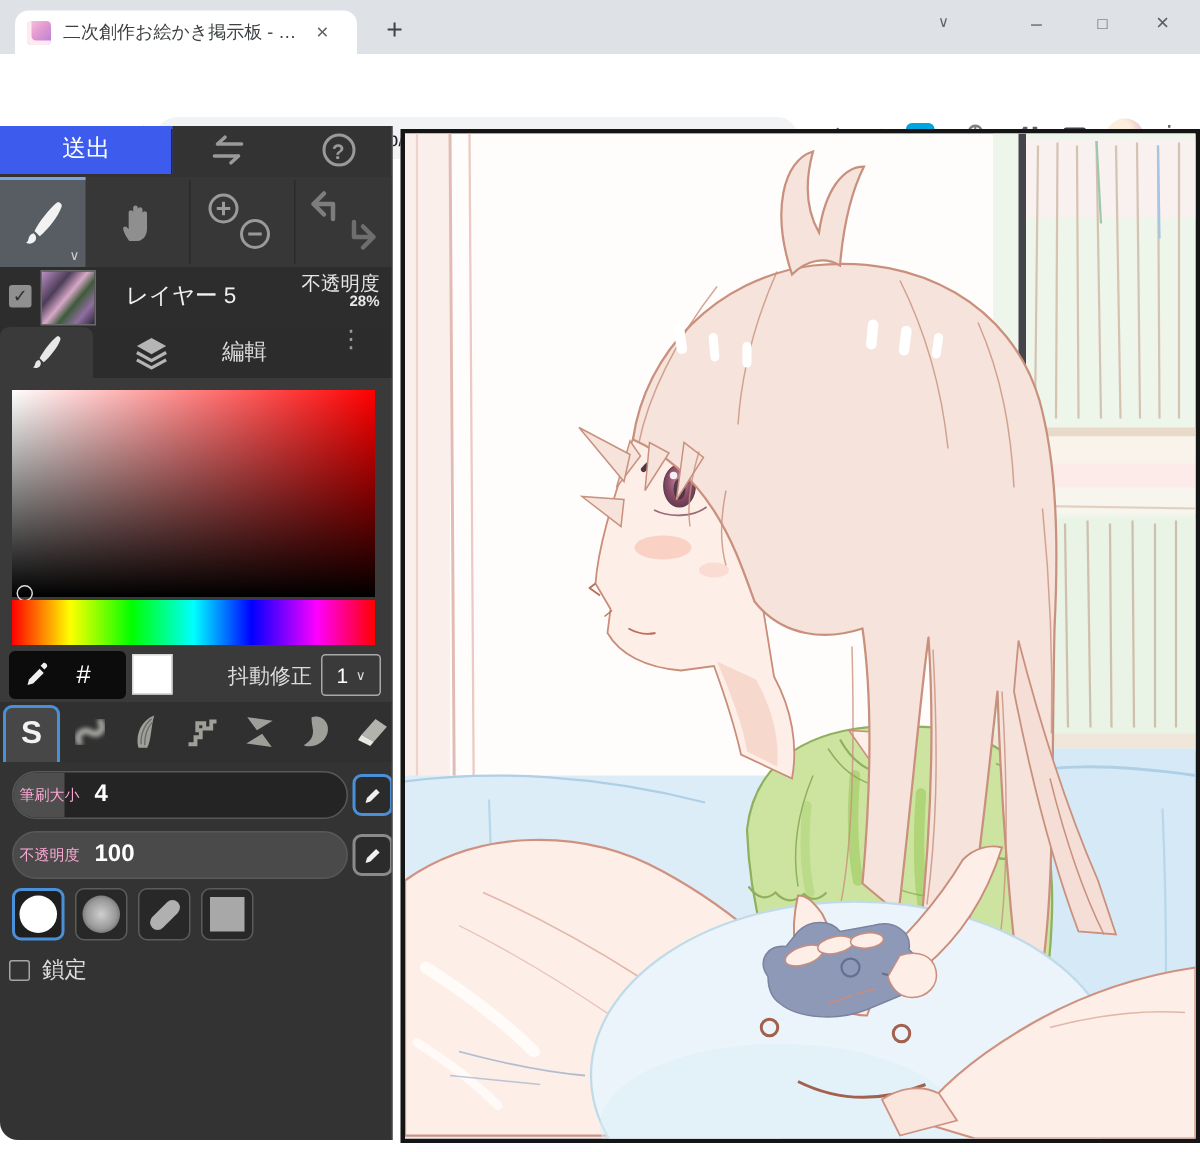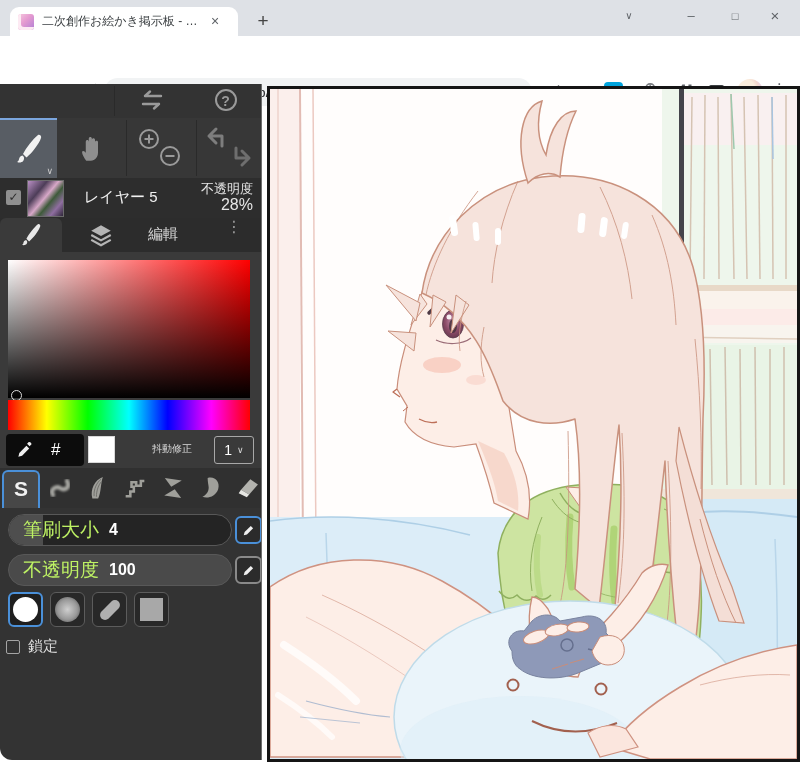--- a/index.html
+++ b/index.html
@@ -62,32 +62,32 @@
 .svbox { left:8px; top:8px; width:242px; height:138px;
   background:linear-gradient(to bottom,rgba(0,0,0,0) 0%,#000 100%),linear-gradient(to right,#fff 0%,#f00 100%); }
 .svsel { left:3px; top:130px; width:11px; height:11px; border:1.5px solid #ddd; border-radius:50%; }
 .huebar { left:8px; top:148px; width:242px; height:30px;
   background:linear-gradient(to right,#f00 0%,#ff0 16%,#0f0 33%,#0ff 50%,#00f 66%,#f0f 84%,#f00 100%); }
 .pickrow { left:0; top:182px; width:262px; height:34px; }
 .blackpill { left:6px; top:0; width:78px; height:32px; background:#0c0c0c; border-radius:4px;
   display:flex; align-items:center; }
 .hexsym { color:#fff; font-size:17px; margin-left:16px; }
 .swatch { left:88px; top:2px; width:27px; height:27px; background:#fff; border:1px solid #d8d8d8; }
-.jitlabel { left:152px; top:8px; color:#dcdcdc; font-size:10px; }
+.jitlabel { left:152px; top:8px; color:#dcdcdc; font-size:14px; }
 .jitdrop { left:214px; top:2px; width:40px; height:28px; border:1.5px solid #a8a8a8; border-radius:3px;
   display:flex; align-items:center; justify-content:center; gap:5px; color:#fff; font-size:14px; background:#3a3a3a;}
 .toolstrip { left:0; top:384px; width:262px; height:40px; background:#303030; }
 .stab { left:2px; top:2px; width:38px; height:38px; background:#474747; border:2px solid #4a90d9;
   border-bottom:none; border-radius:6px 6px 0 0; color:#f2f2f2; font-size:21px; font-weight:bold;
   text-align:center; line-height:34px; }
 .stripico { position:absolute; top:6px; width:28px; height:28px; }
 .sliderpill { left:8px; width:224px; height:32px; background:#242424; border:1px solid #585858;
   border-radius:16px; display:flex; align-items:center; overflow:hidden; position:absolute; }
 .pill-fill { position:absolute; left:0; top:0; bottom:0; background:#4e4e4e; }
-.pill-label { color:#bef264; font-size:19px; margin-left:14px; position:relative; }
+.pill-label { color:#f9a8d4; font-size:10px; margin-left:4px; position:relative; }
 .pill-val { color:#fff; font-size:16px; font-weight:bold; margin-left:10px; position:relative; }
 .editbtn { width:27px; height:28px; background:#2b2b2b; border-radius:6px;
   display:flex; align-items:center; justify-content:center; position:absolute; }
 .tipbtn { position:absolute; top:508px; width:35px; height:35px; background:#282828;
   border:1.5px solid #5c5c5c; border-radius:6px; display:flex; align-items:center; justify-content:center; }
 .lockchk { left:6px; top:556px; width:14px; height:14px; border:1.5px solid #a5a5a5; border-radius:2px; }
 .locklabel { left:28px; top:553px; color:#dcdcdc; font-size:15px; }
 
 
 .canvas { left:267px; top:86px; width:533px; height:676px; border:3px solid #151515; background:#fffdfc; }
@@ -158,20 +158,21 @@
       <svg width="21" height="21" viewBox="0 0 24 24">
           <rect x="3.5" y="4.5" width="17" height="15" rx="2" fill="#3c4043"></rect>
           <rect x="13.5" y="7" width="4.5" height="10" fill="#fff"></rect>
         </svg>
     </div>
     <div class="abs avatar"></div>
     <div class="abs dots3">⋮</div>
   </div>
 
   <div class="abs panel">
+    <div class="p-abs btn-submit">送出</div>
     <div class="p-abs top-ico" style="left:115px;width:74px;">
       <svg width="30" height="24" viewBox="0 0 30 24">
           <path d="M8 8 H24 M8 8 l5 -4.5 M6 16 H22 M22 16 l-5 4.5" stroke="#9a9a9a" stroke-width="2.4" fill="none" stroke-linecap="round" stroke-linejoin="round"></path>
         </svg>
     </div>
     <div class="p-abs top-ico" style="left:189px;width:73px;">
       <span style="width:22px;height:22px;border:2px solid #9a9a9a;border-radius:50%;color:#9a9a9a;font-size:14px;font-weight:bold;text-align:center;line-height:20px;display:inline-block;">?</span>
     </div>
     <div class="p-abs divline" style="left:114px;top:2px;height:30px;"></div>
 
@@ -212,21 +213,21 @@
             </g>
         </svg>
       </div>
     </div>
 
     <div class="p-abs layerrow"></div>
     <div class="p-abs lchk">✓</div>
     <div class="p-abs lthumb"></div>
     <div class="p-abs lname">レイヤー 5</div>
     <div class="p-abs lop" style="top:96px;">不透明度</div>
-    <div class="p-abs lop" style="top:112px;font-size:16px;">28%</div>
+    <div class="p-abs lop" style="top:112px;font-size:10px;font-weight:bold;">28%</div>
 
     <div class="p-abs tabrow"></div>
     <div class="p-abs ptab-brush">
       <svg width="24" height="26" viewBox="0 0 30 34">
           <path d="M24 3 C19 7 12 16 9 22 l3.5 3.5 C18 21 25 12 27 6 c.9 -1.7 -1.3 -4 -3 -3 z" fill="#e8e8e8"></path>
           <path d="M8.5 23.5 c-2 .4 -3.2 2 -3.5 3.8 -.2 1.2 -.7 2 -1.8 2.6 1.9 1 4.8 .5 6 -1 1 -1.3 1.2 -3 .3 -4.3 z" fill="#e8e8e8"></path>
         </svg>
     </div>
     <div class="p-abs" style="left:88px;top:138px;">
       <svg width="26" height="26" viewBox="0 0 24 24">

